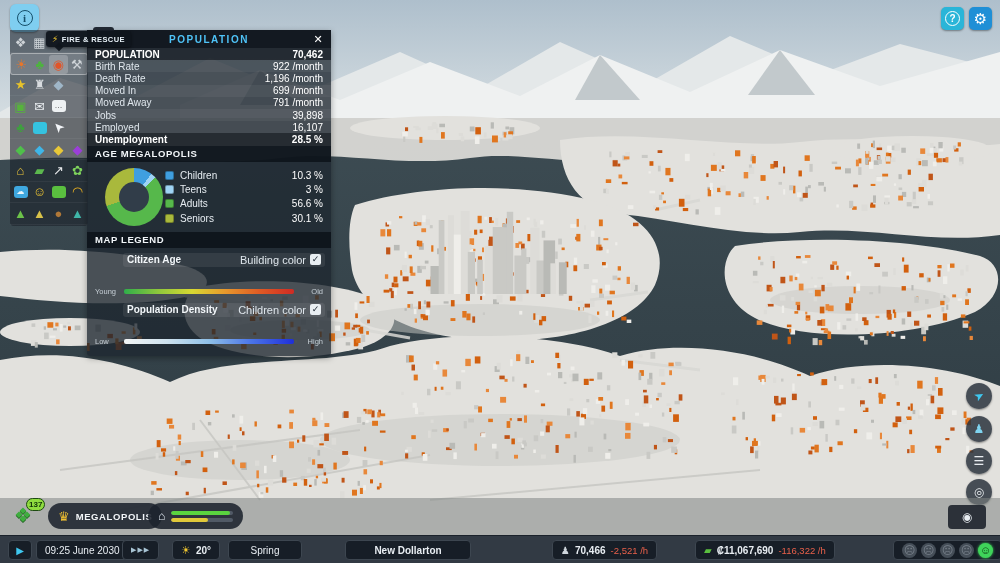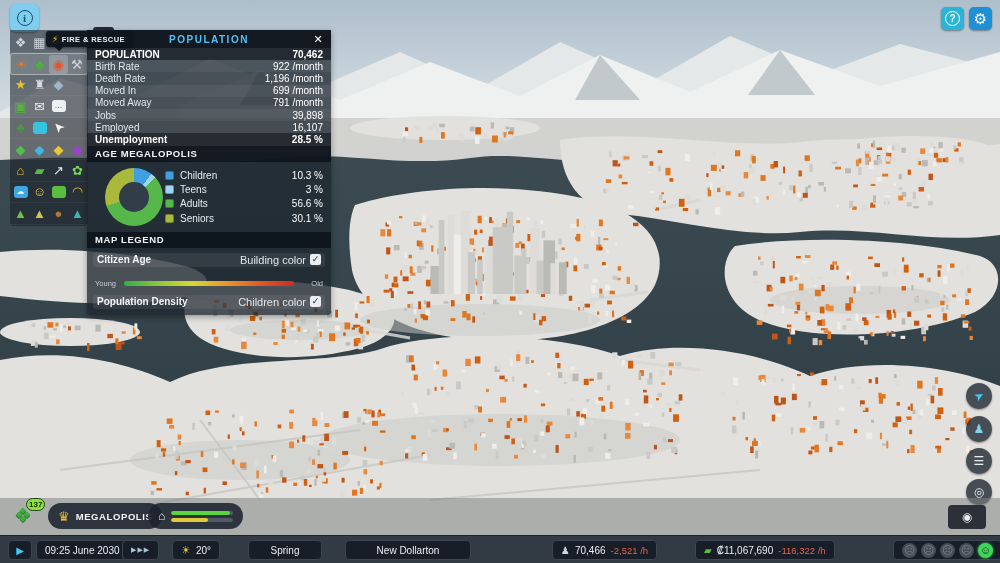--- a/index.html
+++ b/index.html
@@ -73,26 +73,26 @@
   .donut-hole { position:absolute; left:32px; top:20px; width:30px; height:30px; border-radius:50%;
     background:#313d49; }
   .age-legend { position:absolute; left:78px; top:7px; right:8px; }
   .age-row { display:flex; align-items:center; height:14.2px; }
   .age-row .sw { width:9px; height:9px; border-radius:2px; margin-right:6px; border:1px solid rgba(0,0,0,.3); }
   .age-row .lbl { flex:1; color:#e6ecf1; }
   .age-row .pct { color:#fff; }
 
   .mlg { padding:2px 6px 6px; }
   .mlg-head { display:flex; align-items:center; height:14px; margin-top:3px;
-    background:rgba(255,255,255,.08); border-radius:3px; padding:0 4px; }
+    background:rgba(255,255,255,.08); border-radius:3px; padding:0 4px;margin-left:30px; }
   .mlg-head .t { flex:1; font-weight:bold; color:#f2f6f9; }
   .mlg-head .sub { font-size:11px; color:#dfe6ec; margin-right:4px; }
   .cbx { width:11px; height:11px; background:#e8eef2; border-radius:2px; color:#15202c;
     font-size:9px; line-height:11px; text-align:center; font-weight:bold; cursor:pointer; }
-  .grad-row { display:flex; align-items:center; height:11px; padding:8px 2px; margin-top:9px; }
+  .grad-row { display:flex; align-items:center; height:11px; padding:8px 2px; margin-top:17px; }
   .grad-row .end { font-size:7.5px; color:#c6cfd6; width:26px; }
   .grad-row .end.r { text-align:right; }
   .grad-bar { flex:1; height:5px; border-radius:2px; margin:0 3px; }
 
   
   .circle-btn { position:absolute; left:966px; width:26px; height:26px; border-radius:50%;
     background:rgba(42,50,61,.85); display:flex; align-items:center; justify-content:center;
     box-shadow:0 1px 2px rgba(0,0,0,.4); cursor:pointer; }
 
   
@@ -119,21 +119,21 @@
   
   .statusbar { position:absolute; left:0; top:535px; width:1000px; height:28px;
     background:#323a44; border-top:1px solid #1b222b; }
   .sb-pill { position:absolute; top:4px; height:20px; background:#171e27;
     border:1px solid #3d4650; border-radius:4px; display:flex; align-items:center;
     padding:0 8px; gap:5px; font-size:10px; color:#e8edf2; white-space:nowrap; }
   .delta-neg { color:#e8604a; font-size:9.5px; }
   .playbtn { justify-content:center; width:24px; padding:0; color:#3fc8f0; font-size:10px; cursor:pointer; }
   .speed { font-size:7px; letter-spacing:1px; color:#a8c4d4; cursor:pointer; }
   .sun { color:#f2c830; font-size:11px; }
-  .bold { font-weight:normal; }
+  .bold { font-weight:bold; }
   .faces { gap:4px; }
   .face { width:15px; height:15px; border-radius:50%; display:flex; align-items:center;
     justify-content:center; font-size:11px; line-height:1; cursor:pointer; }
   .face.dim { background:#454e58; color:#79828c; }
   .face.active { background:#3fd45a; color:#0c3a12; box-shadow:0 0 3px #3fd45a; }
   .money-icn { color:#5abf3f; font-size:10px; }
   .person-icn { color:#cfd6dc; font-size:10px; }
 </style>
 </head>
 <body>
@@ -1411,20 +1411,25 @@
         <div class="grad-row">
           <span class="end">Young</span>
           <span class="grad-bar" style="background: linear-gradient(90deg, rgb(47, 174, 74), rgb(142, 199, 60), rgb(215, 216, 50), rgb(232, 151, 44), rgb(224, 90, 36), rgb(207, 43, 36));"></span>
           <span class="end r">Old</span>
         </div>
         <div class="mlg-head">
           <span class="t">Population Density</span>
           <span class="sub">Children color</span>
           <span class="cbx">✓</span>
         </div>
+        <div class="grad-row">
+          <span class="end">Low</span>
+          <span class="grad-bar" style="background: linear-gradient(90deg, rgb(242, 244, 244), rgb(207, 226, 238), rgb(143, 192, 232), rgb(74, 116, 232), rgb(31, 47, 216));"></span>
+          <span class="end r">High</span>
+        </div>
       </div>
   </div>
 
   <div id="right-buttons">
       <div class="circle-btn" style="top: 383px;">
         <span style="color: rgb(63, 200, 240); font-size: 12px; transform: rotate(-30deg);">➤</span>
       </div>
       <div class="circle-btn" style="top: 416px;">
         <span style="color: rgb(127, 212, 240); font-size: 12px;">♟</span>
       </div>
@@ -1468,21 +1473,21 @@
     <div class="sb-pill" style="left:36px">
       <span>09:25 June 2030</span>
     </div>
     <div class="sb-pill speed" style="left:122px">
       <span>▶▶▶</span>
     </div>
     <div class="sb-pill" style="left:172px">
       <span class="sun">☀</span>
       <span class="bold">20°</span>
     </div>
-    <div class="sb-pill" style="left:248px; width:74px; justify-content:center">
+    <div class="sb-pill" style="left:228px; width:74px; justify-content:center">
       <span>Spring</span>
     </div>
     <div class="sb-pill" style="left:345px; width:126px; justify-content:center">
       <span class="bold">New Dollarton</span>
     </div>
     <div class="sb-pill" style="left:552px">
       <span class="person-icn">♟</span>
       <span class="bold">70,466</span>
       <span class="delta-neg">-2,521 /h</span>
     </div>

